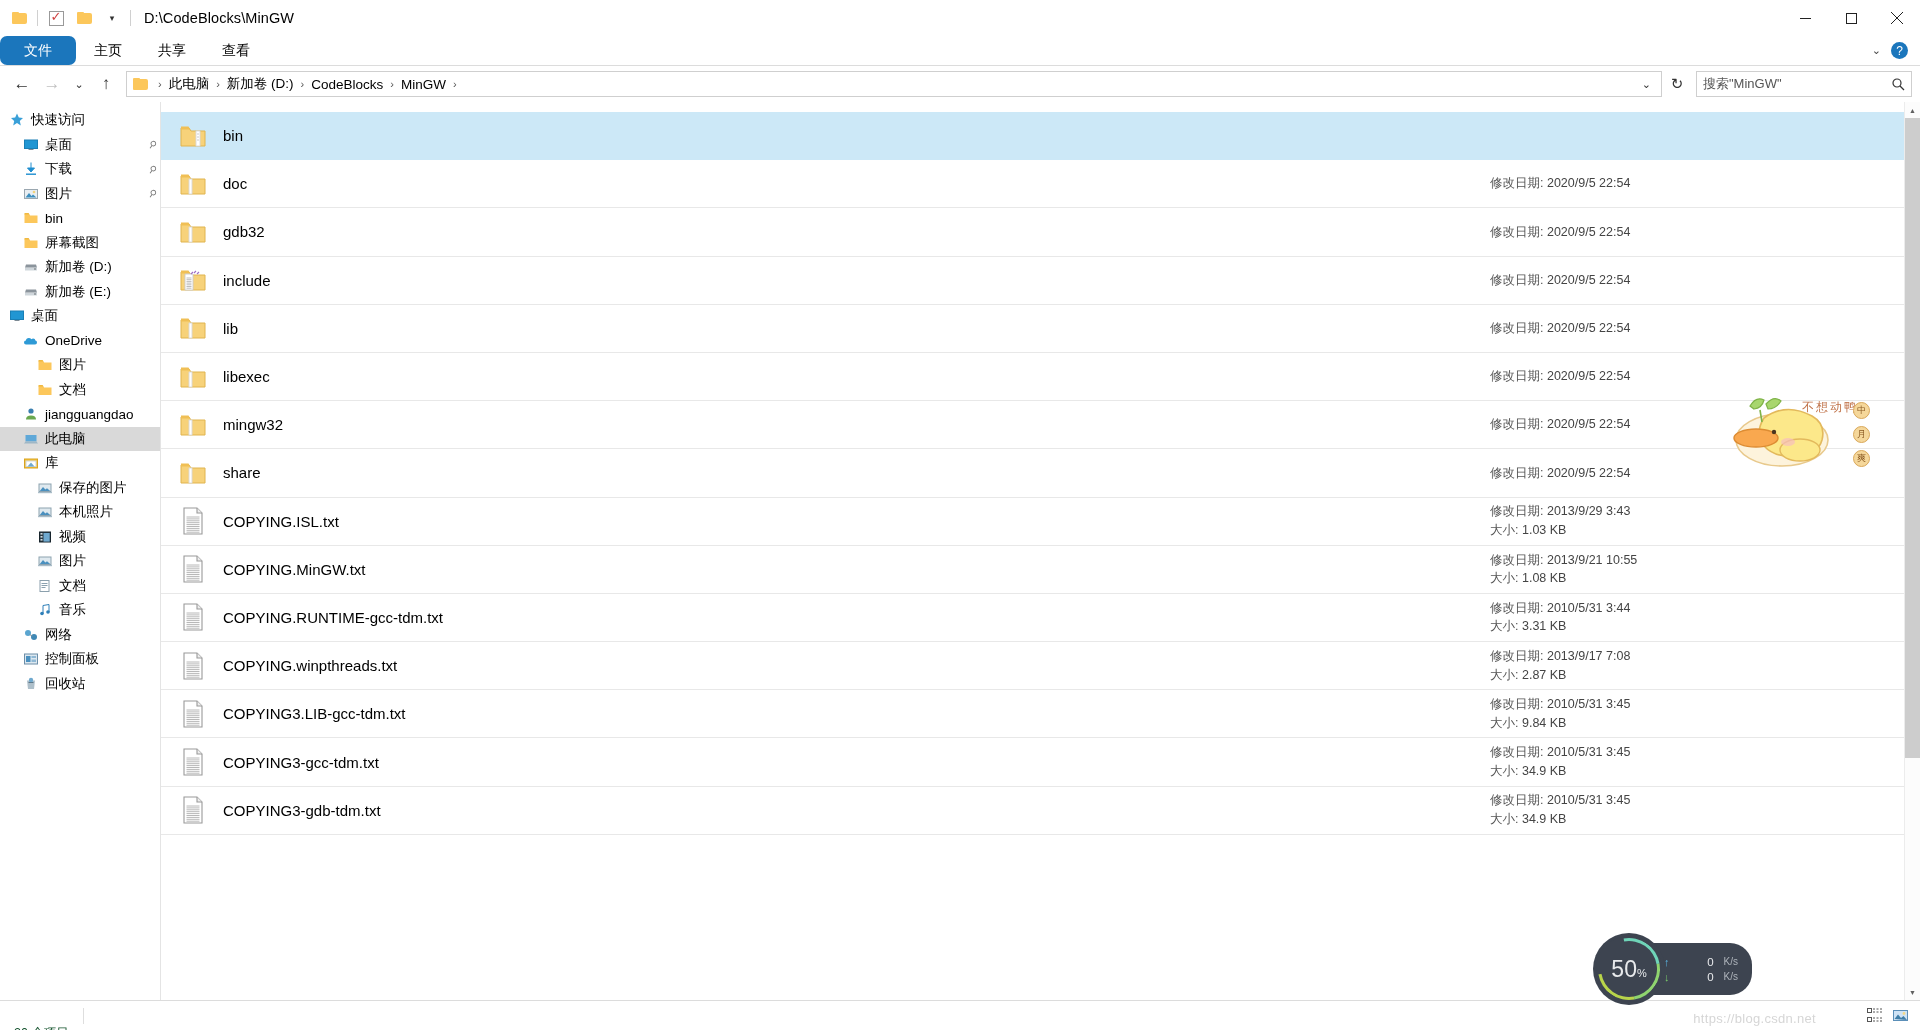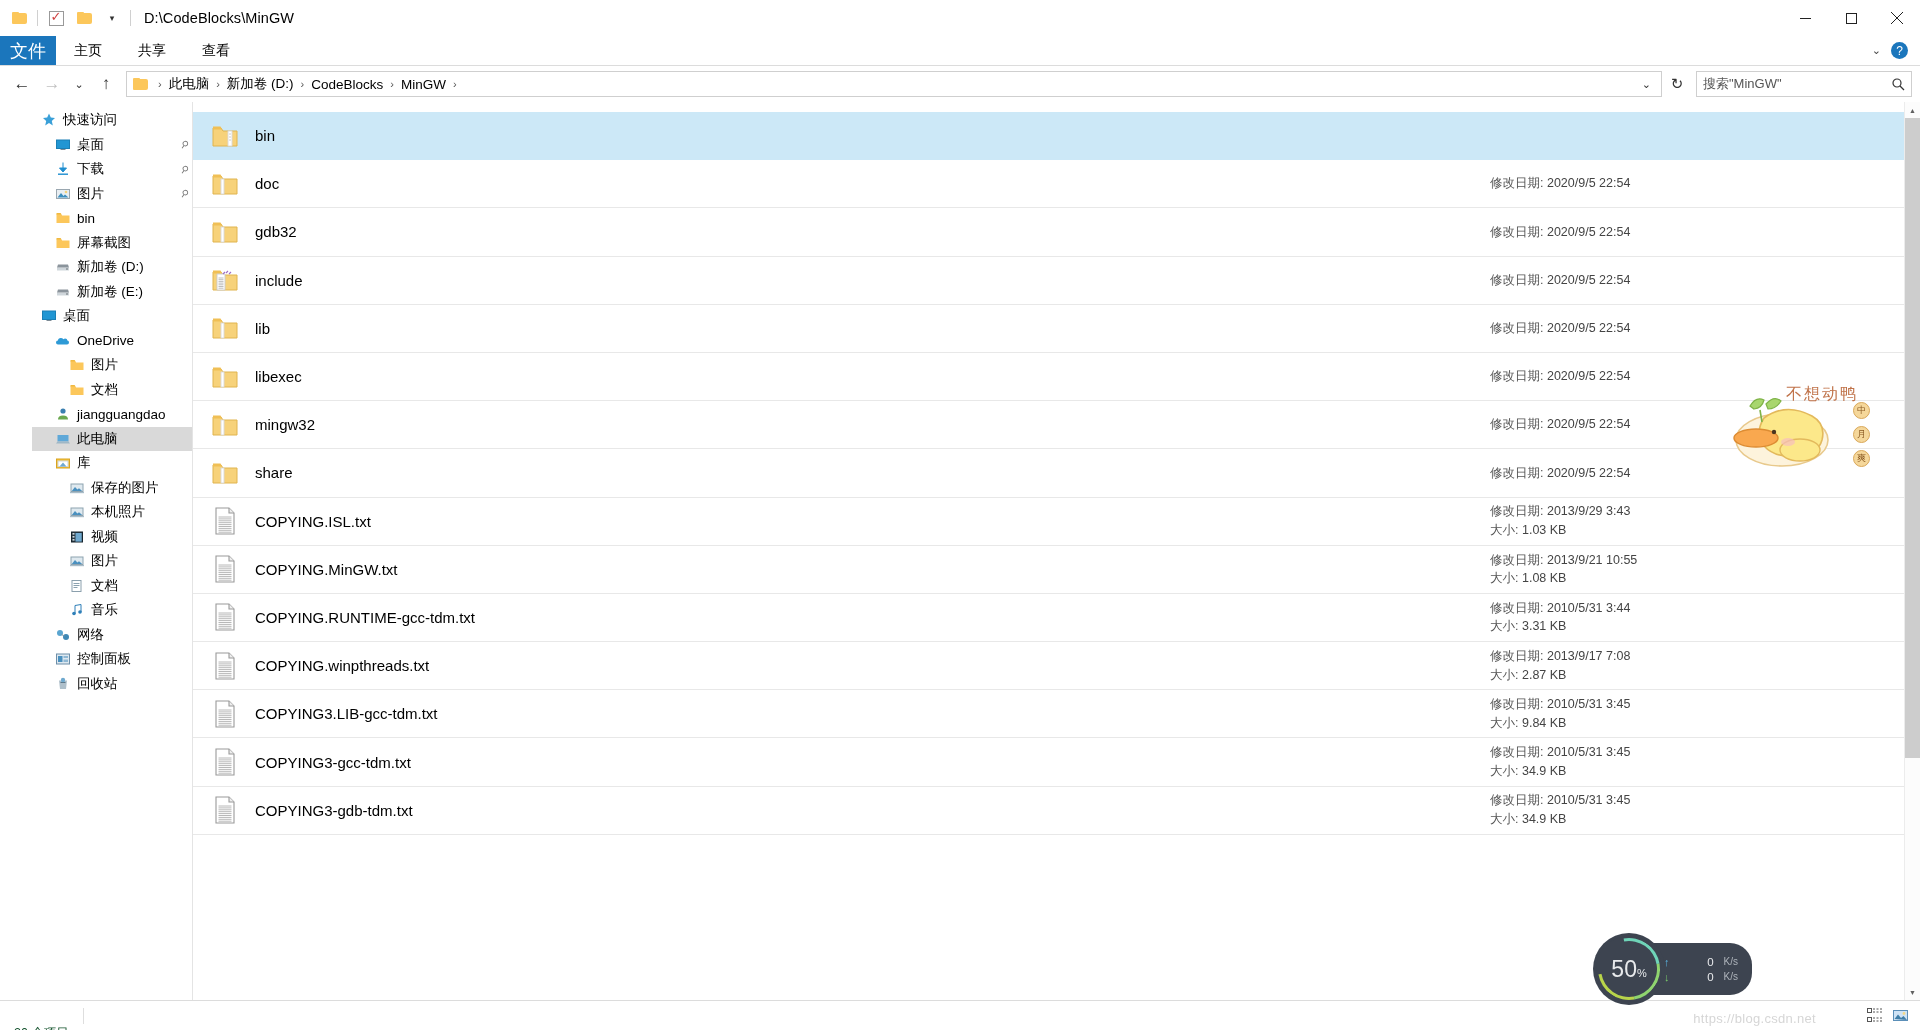--- a/index.html
+++ b/index.html
@@ -21,21 +21,21 @@
   .chk-icon { width: 15px; height: 15px; border: 1px solid #999; background:#fff; position: relative; }
   .chk-icon::after { content:'✓'; position:absolute; left:1px; top:-3px; font-size:13px; color:#d04040; }
   .qat-caret { font-size: 9px; color:#333; }
   .title-path { margin-left: 10px; font-size: 14.5px; color: #000; letter-spacing:0.1px; }
   .win-controls { margin-left: auto; display: flex; height: 36px; }
   .win-btn { width: 46px; height: 36px; display:flex; align-items:center; justify-content:center; font-size: 13px; color:#222; }
   .win-btn svg { display:block; }
 
   
   .ribbon { height: 30px; display: flex; align-items: stretch; background: #ffffff; border-bottom: 1px solid #dcdcdc; flex-shrink: 0; position: relative; }
-  .tab-file { background: #1b76bc; color:#fff; width: 56px; display:flex; align-items:center; justify-content:center; font-size:18px; }
+  .tab-file { background: #1b76bc; color:#fff; width: 76px; display:flex; align-items:center; justify-content:center; font-size:14px;border-radius:7px; }
   .tab { padding: 0 18px; display:flex; align-items:center; font-size:14px; color:#000; }
   .ribbon-right { margin-left:auto; display:flex; align-items:center; gap:10px; padding-right:12px; }
   .ribbon-caret { font-size:11px; color:#444; }
   .help-circle { width:17px; height:17px; border-radius:50%; background:#1b76bc; color:#fff; font-size:12px; display:flex; align-items:center; justify-content:center; }
 
   
   .addressbar { height: 36px; display:flex; align-items:center; background:#fff; padding: 0 8px; gap: 2px; flex-shrink:0; }
   .navbtn { width: 28px; height: 28px; display:flex; align-items:center; justify-content:center; color:#333; font-size:17px; }
   .navbtn.dim { color:#c0c0c0; }
   .navbtn.small { width:22px; font-size:11px; }
@@ -46,21 +46,21 @@
   .crumb { font-size:13.5px; color:#000; padding: 0 3px; }
   .crumb-sep { font-size:11px; color:#555; padding:0 4px; }
   .crumb-spacer { flex:1; }
   .crumb-dd { font-size:11px; color:#333; padding: 0 6px; }
   .refresh-btn { width:26px; height:26px; display:flex; align-items:center; justify-content:center; font-size:15px; color:#333; }
   .searchbox { width: 216px; height:26px; border:1px solid #cfcfcf; display:flex; align-items:center; padding: 0 6px; margin-left:4px; }
   .search-text { font-size:13px; color:#555; flex:1; }
   .search-ico { font-size:13px; color:#333; }
 
   
-  .body { flex:1; display:flex; min-height:0; position:relative;padding-left:32px; }
+  .body { flex:1; display:flex; min-height:0; position:relative; }
 
   
   .sidebar { width: 160px; background:#fff; overflow:hidden; padding-top: 6px; flex-shrink:0; position:relative; }
   .nav-item { height: 24.5px; display:flex; align-items:center; font-size:13.5px; color:#000; padding-right:4px; white-space:nowrap; }
   .nav-item.selected { background:#d9d9d9; }
   .nav-ico { width:17px; height:17px; margin-right:6px; flex-shrink:0; display:flex; align-items:center; justify-content:center; }
   .pin { margin-left:auto; color:#777; font-size:11px; transform: rotate(35deg); }
   svg.ic { display:block; }
 
   
@@ -81,21 +81,21 @@
 
   
   .statusbar { height: 30px; border-top:1px solid #dcdcdc; display:flex; align-items:center; padding-left: 14px; background:#fff; flex-shrink:0; }
   .status-text { font-size:12.5px; color:#14532d;margin-top:36px; }
   .status-sep { width:1px; height:16px; background:#dedede; margin-left:14px; }
   .view-btns { margin-left:auto; display:flex; gap:6px; padding-right:10px; }
   .view-btn { width:20px; height:20px; display:flex; align-items:center; justify-content:center; }
 
   
   .mascot { position:absolute; right: 48px; top: 278px; width: 168px; height: 90px; pointer-events:none; }
-  .mascot-text { position:absolute; right: 62px; top: 282px; font-size:16px; color:#c0734a; letter-spacing:2px; }
+  .mascot-text { position:absolute; right: 62px; top: 297px; font-size:12px; color:#c0734a; letter-spacing:2px; }
   .badges { position:absolute; right: 50px; top: 300px; display:flex; flex-direction:column; gap:7px; }
   .badge { width:17px; height:17px; border-radius:50%; background:#f5d79a; border:1px solid #d9a85a; display:flex; align-items:center; justify-content:center; font-size:9px; color:#8a5a22; }
 
   .netwidget { position:absolute; right: 168px; bottom: 28px; display:flex; align-items:center; }
   .net-gauge { width: 66px; height:66px; border-radius:50%; background:#3d4450; display:flex; align-items:center; justify-content:center; position:relative; z-index:2;
                box-shadow: 0 0 0 3px #3d4450; }
   .net-gauge .ring { position:absolute; inset:2px; border-radius:50%; border:3px solid transparent; border-top-color:#6fd4b8; border-right-color:#8fd46f; border-bottom-color:#b8d44a; transform: rotate(35deg); }
   .net-pct { font-size:23px; color:#e8eaec; font-weight:300; z-index:3; }
   .net-pct small { font-size:11px; }
   .net-speeds { background:#3d4450; border-radius: 0 22px 22px 0; height:52px; display:flex; flex-direction:column; justify-content:center; padding: 0 14px 0 28px; margin-left:-26px; gap:3px; z-index:1; }

